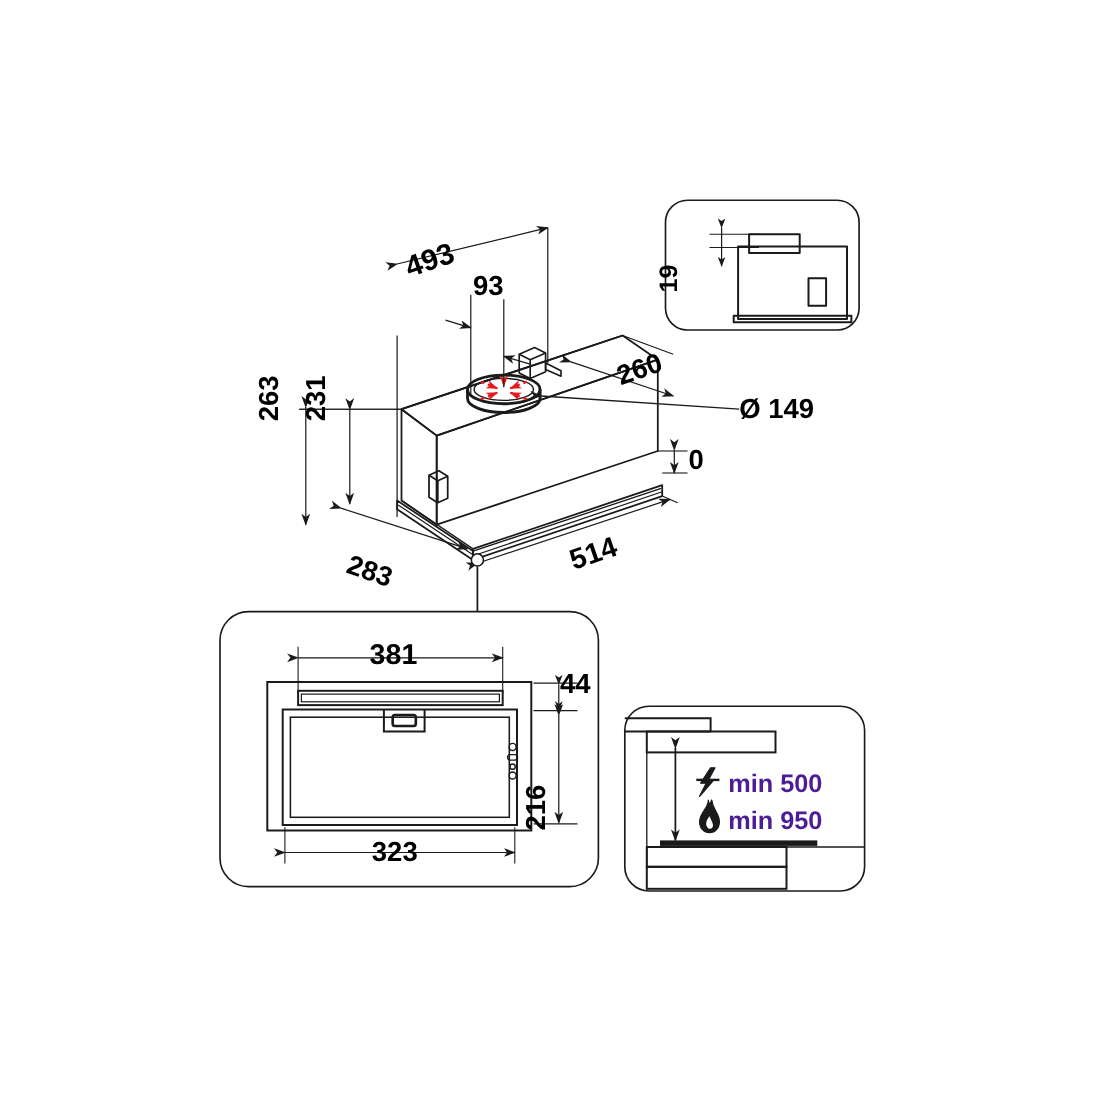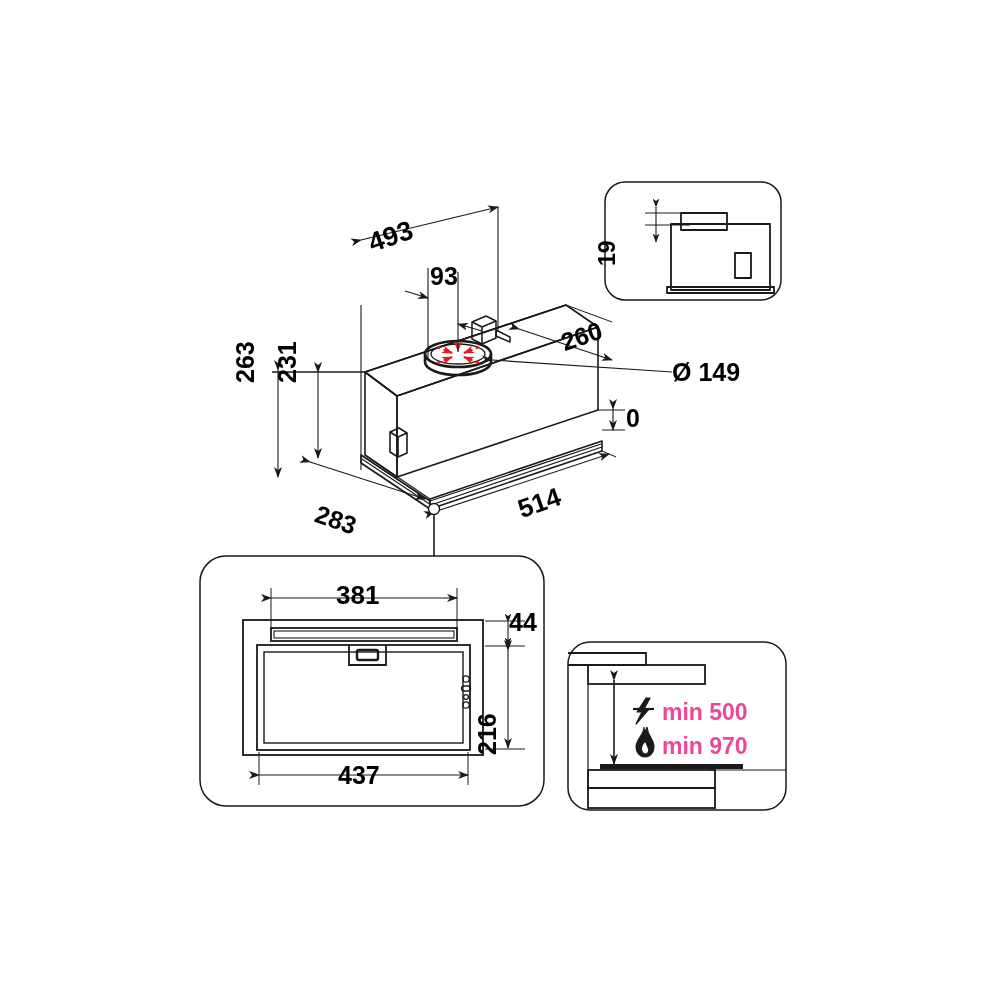--- a/index.html
+++ b/index.html
@@ -42,21 +42,21 @@
     transform: rotate(19deg);
     transform-origin: left bottom;
   }
   .note-row {
     position: absolute;
     display: flex;
     align-items: center;
     gap: 8px;
     font-weight: bold;
     font-size: 23px;
-    color: #ec4899;
+    color: #4c1d95;
     white-space: nowrap;
   }
 </style>
 </head>
 <body>
 
 <div id="page">
 
   <svg id="drawing" viewBox="0 0 1000 1000">
     <defs>
@@ -242,21 +242,21 @@
       <g>
         <path d="M644,727 C644,735 636,739 636,747 C636,753 640,757 645,757 C650,757 654,753 654,747 C654,739 648,737 647,727 C646,731 644,732 644,727 Z" fill="#1a1a1a" stroke="#1a1a1a" stroke-width="1.1"></path>
         <path d="M645,742 C642,746 641,749 643,752 C645,755 649,753 648,749 C647,746 646,744 645,742 Z" fill="#ffffff" stroke="none"></path>
       </g>
     </g>
 
   </svg>
 
   <div class="dim-label rot-iso" style="left:374px; top:230px; font-size:27px;">493</div>
 
-  <div class="dim-label" style="left:430px; top:264px; font-size:25px;">93</div>
+  <div class="dim-label" style="left:430px; top:248px; font-size:25px;">93</div>
 
   <div class="dim-label rot90" style="left:258px; top:358px; font-size:25px;">263</div>
 
   <div class="dim-label rot90" style="left:300px; top:358px; font-size:25px;">231</div>
 
   <div class="dim-label rot-iso-pos" style="left:312px; top:500px; font-size:25px;">283</div>
 
   <div class="dim-label rot-iso" style="left:566px; top:330px; font-size:25px;">260</div>
 
   <div class="dim-label rot-iso" style="left:523px; top:496px; font-size:26px;">514</div>
@@ -266,23 +266,23 @@
   <div class="dim-label" style="left:672px; top:360px; font-size:25px;">Ø 149</div>
 
   <div class="dim-label rot90" style="left:619px; top:243px; font-size:23px;">19</div>
 
   <div class="dim-label" style="left:336px; top:582px; font-size:26px;">381</div>
 
   <div class="dim-label" style="left:509px; top:574px; font-size:25px;margin-top:36px;">44</div>
 
   <div class="dim-label rot90" style="left:500px; top:730px; font-size:25px;">216</div>
 
-  <div class="dim-label" style="left:338px; top:763px; font-size:25px;">437</div>
+  <div class="dim-label" style="left:338px; top:763px; font-size:25px;">323</div>
 
   <div class="note-row" style="left:662px; top:699px;">
     <span>min 500</span>
   </div>
 
   <div class="note-row" style="left:662px; top:733px;">
-    <span>min 970</span>
+    <span>min 950</span>
   </div>
 
 </div>
 
 </body></html>

